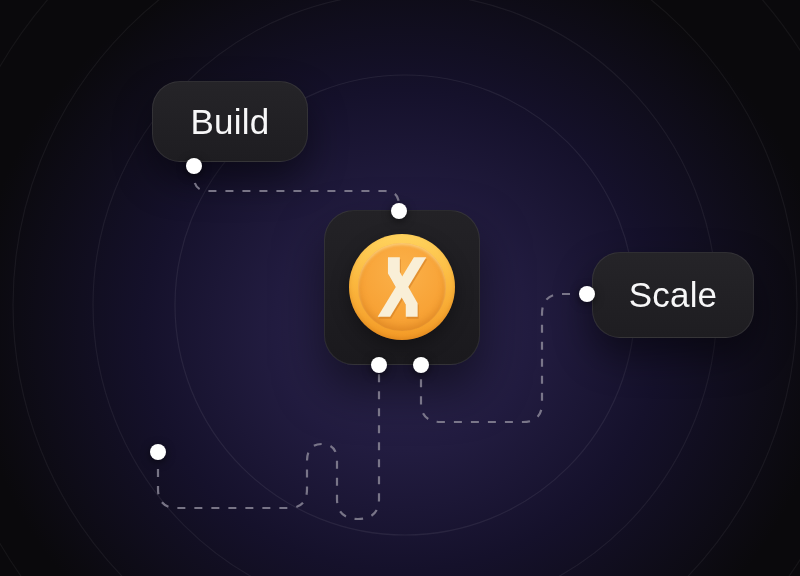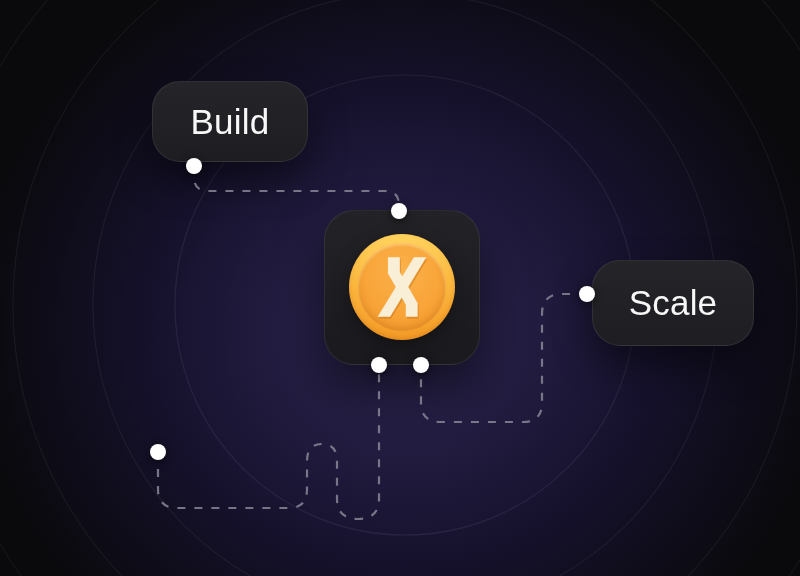--- a/index.html
+++ b/index.html
@@ -25,21 +25,21 @@
   }
   .chip{
     position:absolute;display:flex;align-items:center;justify-content:center;
     background:linear-gradient(180deg,#252428,#1e1d21);
     border:1px solid rgba(255,255,255,.08);
     border-radius:28px;
     color:#f7f7f8;font-size:35px;font-weight:500;letter-spacing:.2px;
     box-shadow:0 18px 38px rgba(0,0,0,.45);
   }
   .chip-build{left:134px;top:81px;width:154px;height:79px;margin-left:18px;}
-  .chip-scale{left:592px;top:260px;width:160px;height:84px;}
+  .chip-scale{left:592px;top:252px;width:160px;height:84px;}
   .chip-maximize{left:48px;top:364px;width:212px;height:86px;}
   .card{
     position:absolute;left:324px;top:210px;width:154px;height:153px;
     border-radius:30px;
     background:linear-gradient(180deg,#232226 0%,#1a191d 100%);
     border:1px solid rgba(255,255,255,.08);
     box-shadow:0 24px 48px rgba(0,0,0,.5);
   }
   .coin{
     position:absolute;left:24px;top:23px;width:106px;height:106px;

